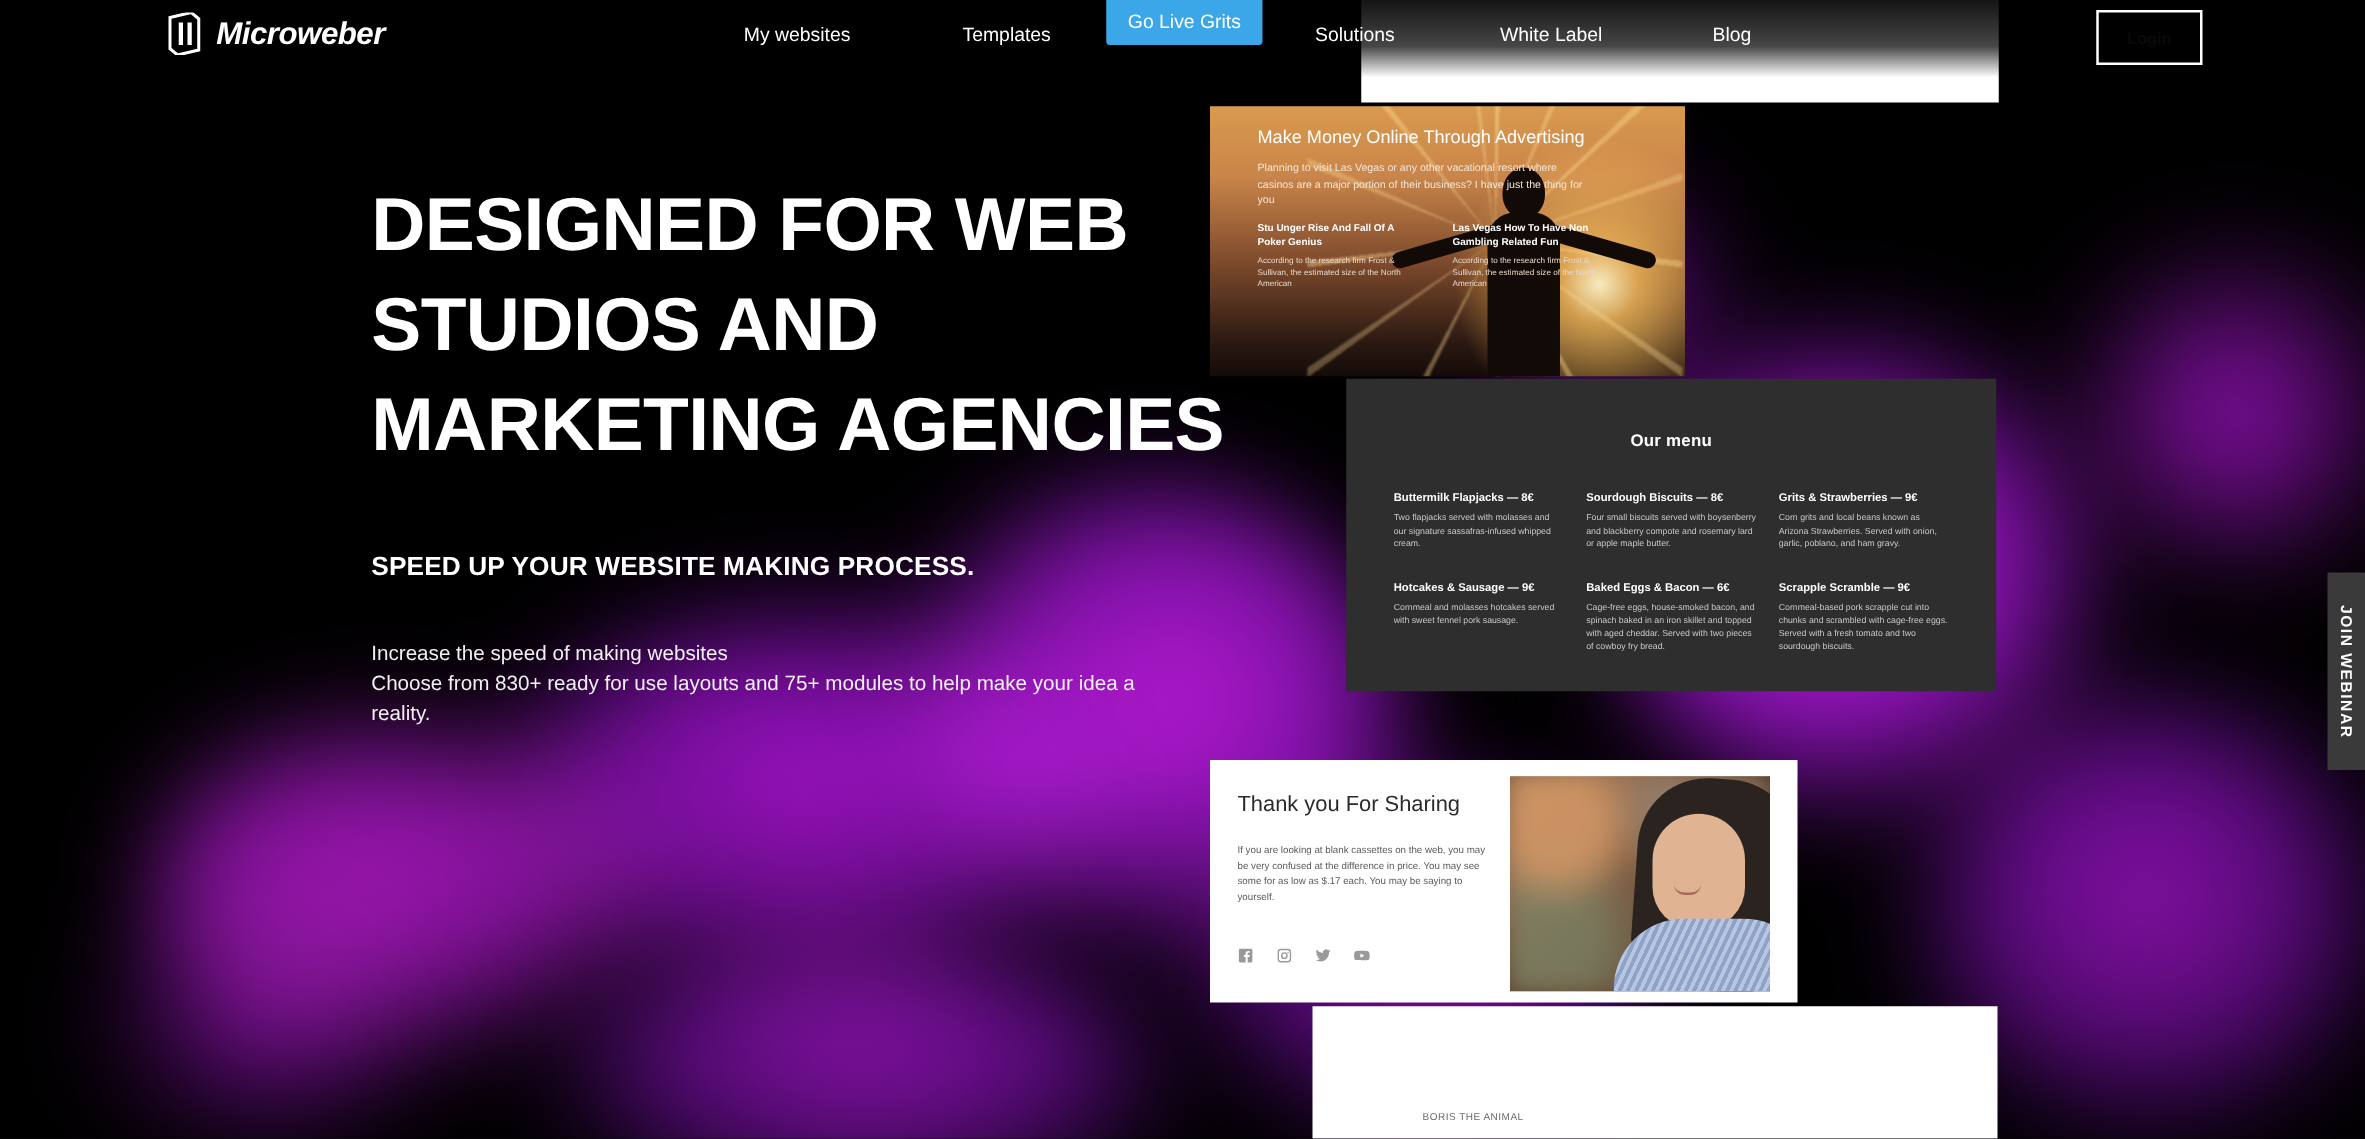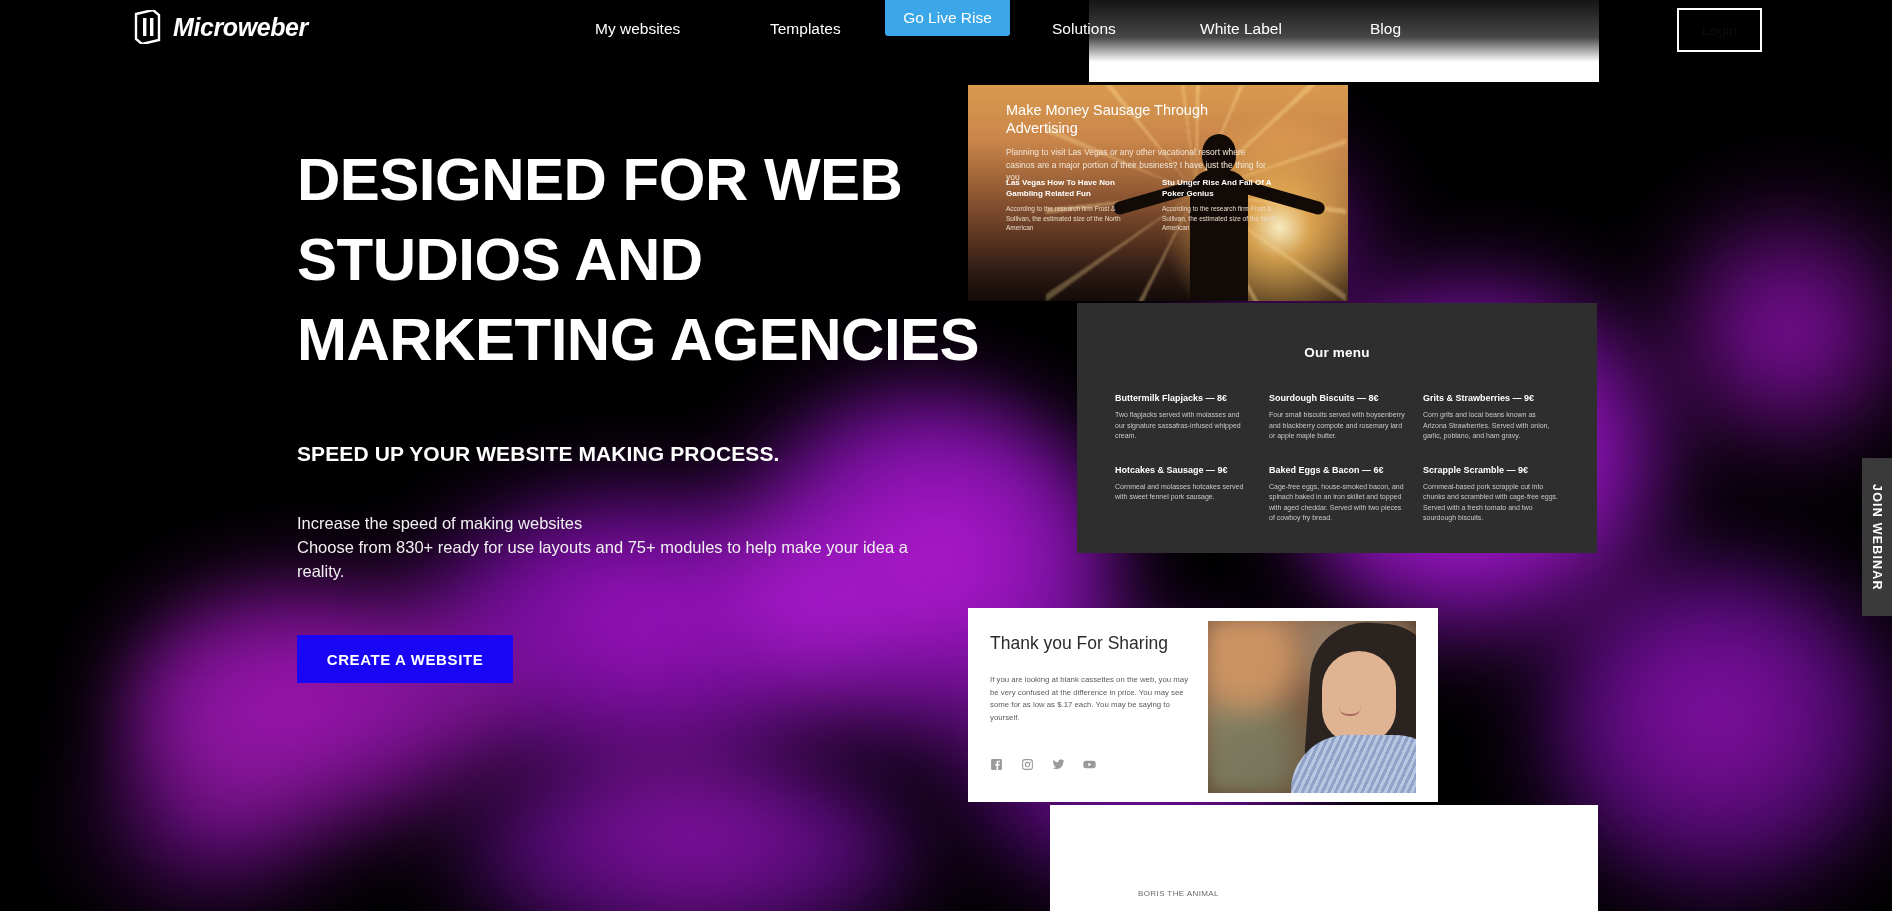--- a/index.html
+++ b/index.html
@@ -313,63 +313,62 @@
         <rect x="10" y="8" width="3.4" height="18" fill="#ffffff"></rect>
         <rect x="17" y="8" width="3.4" height="18" fill="#ffffff"></rect>
       </svg>
       <span class="logo-text">Microweber</span>
     </div>
 
     <a class="nav-item nav-myweb">My websites</a>
     <a class="nav-item nav-templates">Templates</a>
 
     <div class="nav-golive">
-      <span>Go Live Rise</span>
+      <span>Go Live Grits</span>
     </div>
 
     <a class="nav-item nav-solutions">Solutions</a>
     <a class="nav-item nav-whitelabel">White Label</a>
     <a class="nav-item nav-blog">Blog</a>
 
     <div class="header-cta">
       <span>Login</span>
     </div>
   </div>
 
   <div class="hero">
     <h1>DESIGNED FOR WEB STUDIOS AND MARKETING AGENCIES</h1>
     <div class="hero-sub">SPEED UP YOUR WEBSITE MAKING PROCESS.</div>
     <div class="hero-body" style="white-space: pre-line;">Increase the speed of making websites
 Choose from 830+ ready for use layouts and 75+ modules to help make your idea a reality.</div>
-    <button class="hero-btn">CREATE A WEBSITE</button>
   </div>
 
   <div class="previews">
 
     <div class="card-white-top"></div>
 
     <div class="card-ads">
       <div class="sunburst"></div>
       <div class="silhouette">
         <div class="sil-arm-l"></div>
         <div class="sil-arm-r"></div>
         <div class="sil-head"></div>
         <div class="sil-body"></div>
       </div>
       <div class="ads-copy">
-        <div class="ads-title">Make Money Sausage Through Advertising</div>
+        <div class="ads-title">Make Money Online Through Advertising</div>
         <div class="ads-desc">Planning to visit Las Vegas or any other vacational resort where casinos are a major portion of their business? I have just the thing for you</div>
       </div>
       <div class="ads-cols">
         <div class="ads-col">
+          <div class="ads-col-h">Stu Unger Rise And Fall Of A Poker Genius</div>
+          <div class="ads-col-b">According to the research firm Frost &amp; Sullivan, the estimated size of the North American</div>
+        </div>
+        <div class="ads-col">
           <div class="ads-col-h">Las Vegas How To Have Non Gambling Related Fun</div>
-          <div class="ads-col-b">According to the research firm Frost &amp; Sullivan, the estimated size of the North American</div>
-        </div>
-        <div class="ads-col">
-          <div class="ads-col-h">Stu Unger Rise And Fall Of A Poker Genius</div>
           <div class="ads-col-b">According to the research firm Frost &amp; Sullivan, the estimated size of the North American</div>
         </div>
       </div>
     </div>
 
     <div class="card-menu">
       <div class="menu-title">Our menu</div>
       <div class="menu-grid">
         <div>
           <div class="menu-item-h">Buttermilk Flapjacks — 8€</div>

